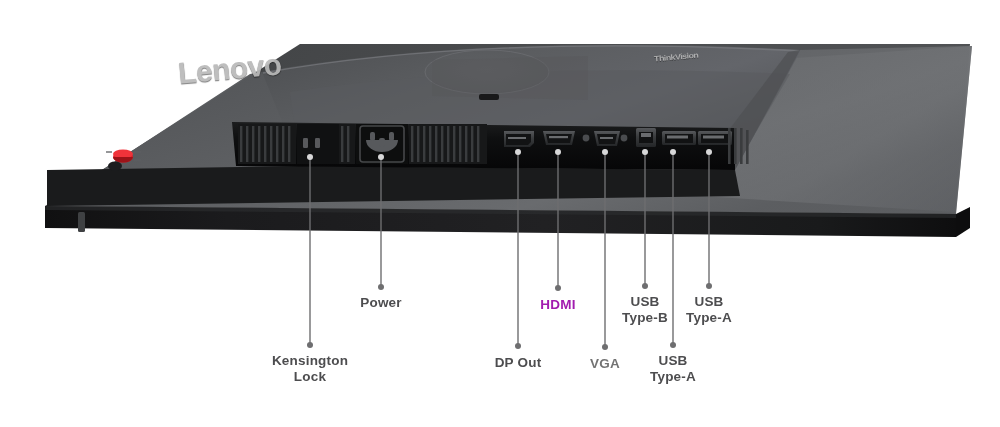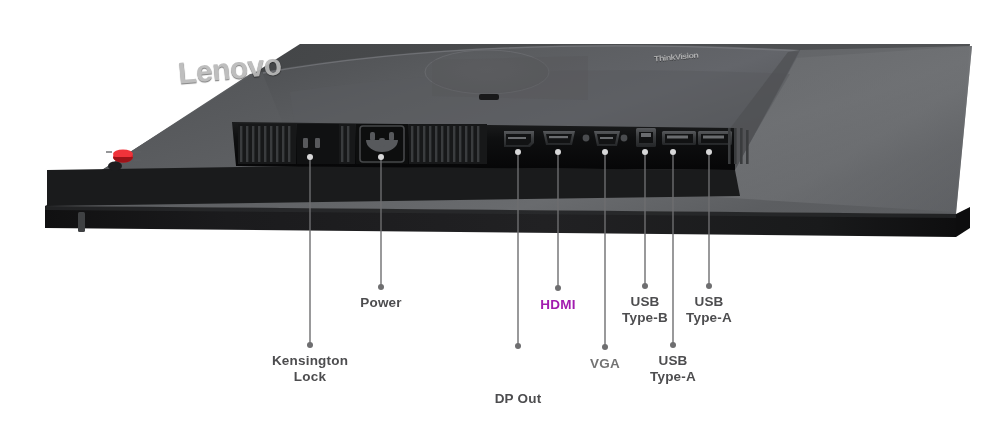--- a/index.html
+++ b/index.html
@@ -312,21 +312,21 @@
       </g>
   </svg>
 
   <div class="brand-lenovo" style="left:178px; top:52px;">Lenovo</div>
   <div class="brand-thinkvision" style="left:654px; top:52px;">ThinkVision</div>
 
   <div id="callout-labels">
       <div class="callout-label" style="left: 310px; top: 353px; color: rgb(77, 77, 79);">Kensington
 Lock</div>
       <div class="callout-label" style="left: 381px; top: 295px; color: rgb(77, 77, 79);">Power</div>
-      <div class="callout-label" style="left: 518px; top: 355px; color: rgb(77, 77, 79); margin-top: 36px;">DP Out</div>
+      <div class="callout-label" style="left: 518px; top: 355px; color: rgb(77, 77, 79);">DP Out</div>
       <div class="callout-label" style="left: 558px; top: 297px; color: #a21caf;">HDMI</div>
       <div class="callout-label" style="left: 605px; top: 356px; color: #737373;">VGA</div>
       <div class="callout-label" style="left: 645px; top: 294px; color: rgb(77, 77, 79);">USB
 Type-B</div>
       <div class="callout-label" style="left: 673px; top: 353px; color: rgb(77, 77, 79);">USB
 Type-A</div>
       <div class="callout-label" style="left: 709px; top: 294px; color: rgb(77, 77, 79);">USB
 Type-A</div>
     </div>
 

